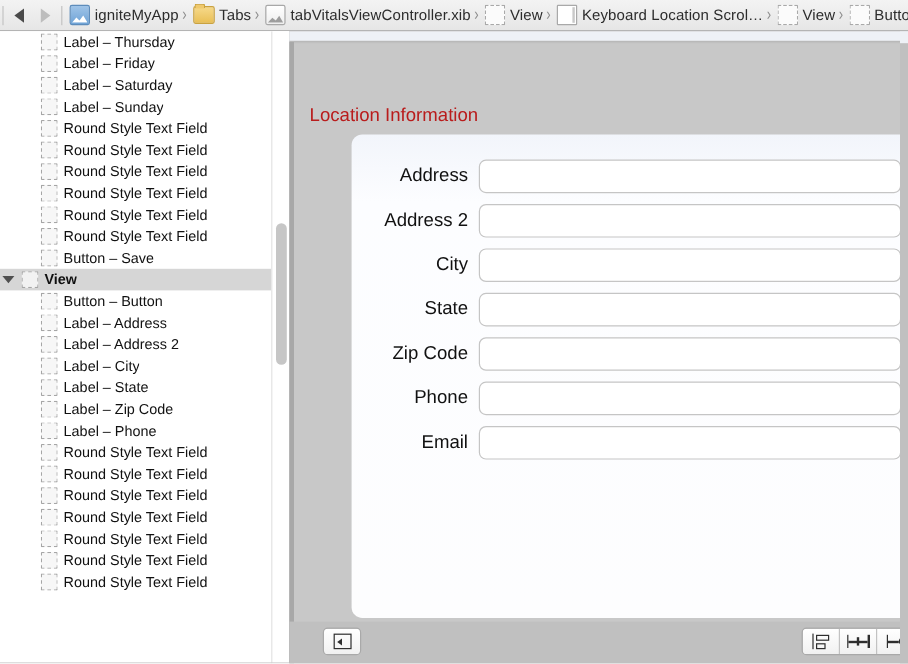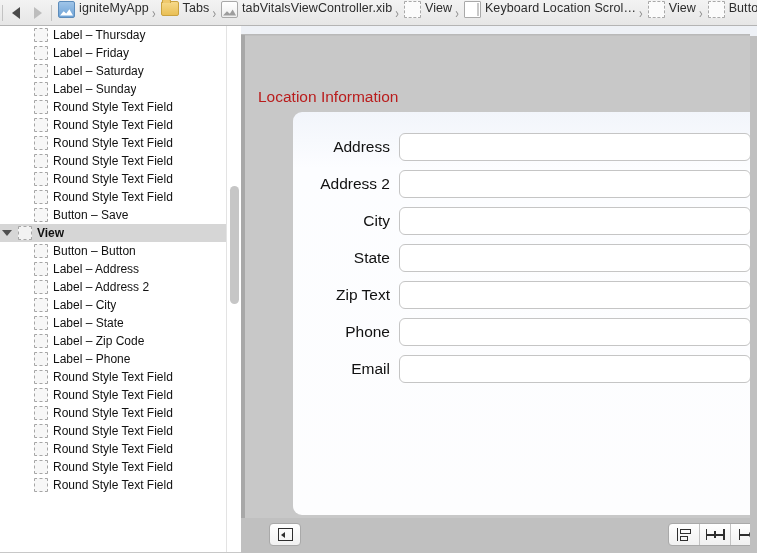--- a/index.html
+++ b/index.html
@@ -57,21 +57,21 @@
     border-right: 8px solid #4a4a4a;
   }
   .tri-right {
     width: 0; height: 0;
     border-top: 6px solid transparent;
     border-bottom: 6px solid transparent;
     border-left: 8px solid #bdbdbd;
   }
   .crumb {
     display: flex;
-    align-items: flex-start;
+    align-items: center;
     height: 24px;
     padding: 0 2px 0 4px;
     flex: none;
   }
   .crumb-label {
     font-size: 12.5px;
     color: #2c2c2c;
     padding-left: 4px;
     letter-spacing: 0.1px;
   }
@@ -688,21 +688,21 @@
             </div>
             <div class="field-row">
               <div class="field-label">City</div>
               <input type="text" class="field-input" placeholder="" style="">
             </div>
             <div class="field-row">
               <div class="field-label">State</div>
               <input type="text" class="field-input" placeholder="" style="">
             </div>
             <div class="field-row">
-              <div class="field-label">Zip Text</div>
+              <div class="field-label">Zip Code</div>
               <input type="text" class="field-input" placeholder="" style="">
             </div>
             <div class="field-row">
               <div class="field-label">Phone</div>
               <input type="text" class="field-input" placeholder="" style="">
             </div>
             <div class="field-row">
               <div class="field-label">Email</div>
               <input type="text" class="field-input" placeholder="" style="">
             </div>

